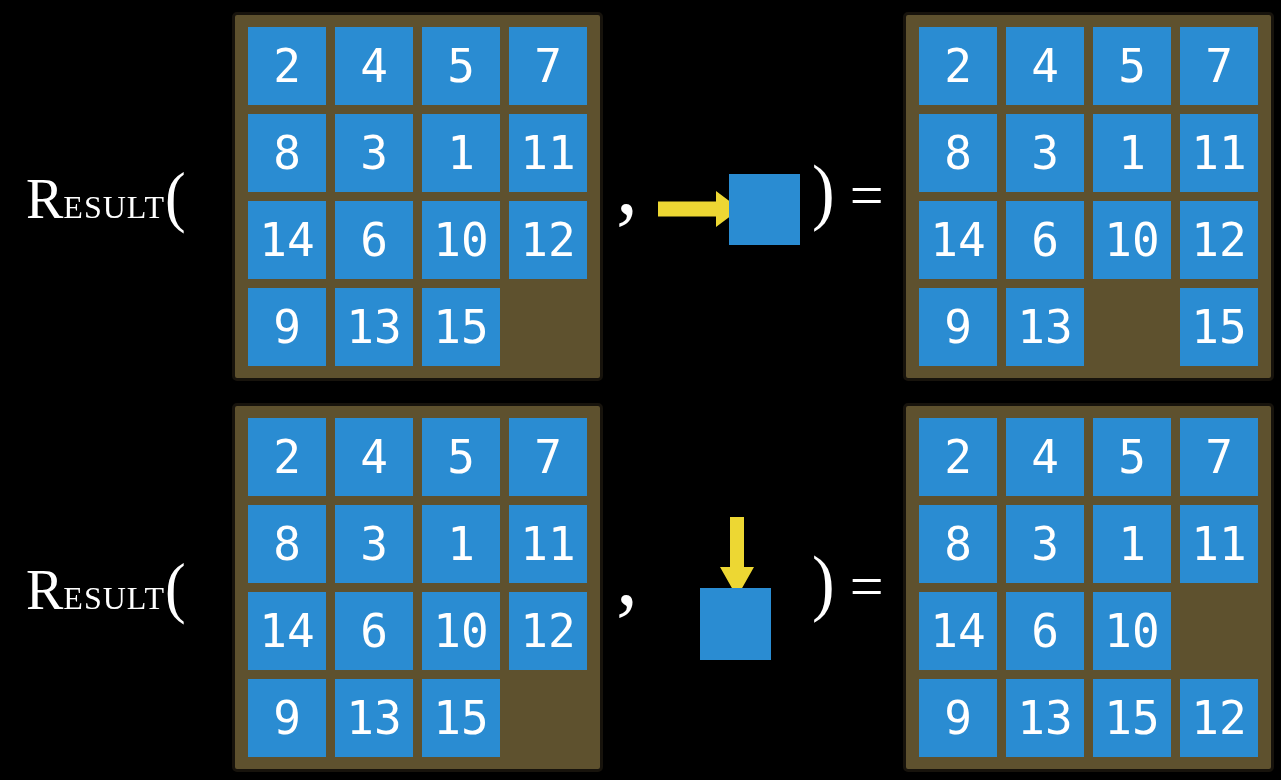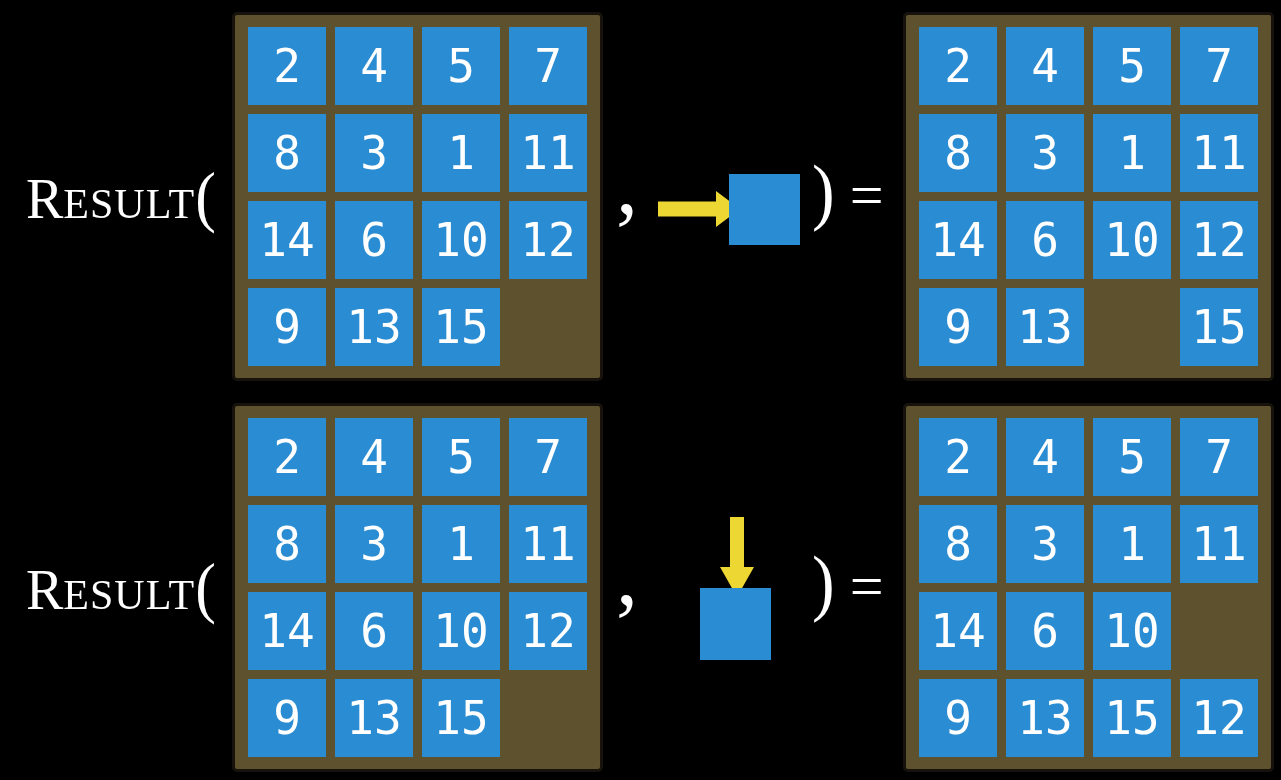--- a/index.html
+++ b/index.html
@@ -34,21 +34,21 @@
   
   .result-label {
     position: absolute;
     left: 26px;
     top: 166px;
     display: flex;
     align-items: baseline;
     white-space: nowrap;
   }
   .fn-initial { font-size: 56px; line-height: 1; }
-  .fn-rest    { font-size: 42px; line-height: 1; letter-spacing: 1px; text-align: right; }
+  .fn-rest    { font-size: 32px; line-height: 1; letter-spacing: 1px; text-align: right; }
   .paren-glyph {
     font-size: 62px;
     line-height: 1;
     display: inline-block;
     transform: scaleY(1.1);
     transform-origin: 50% 72%;
   }
 
   
   .board {

